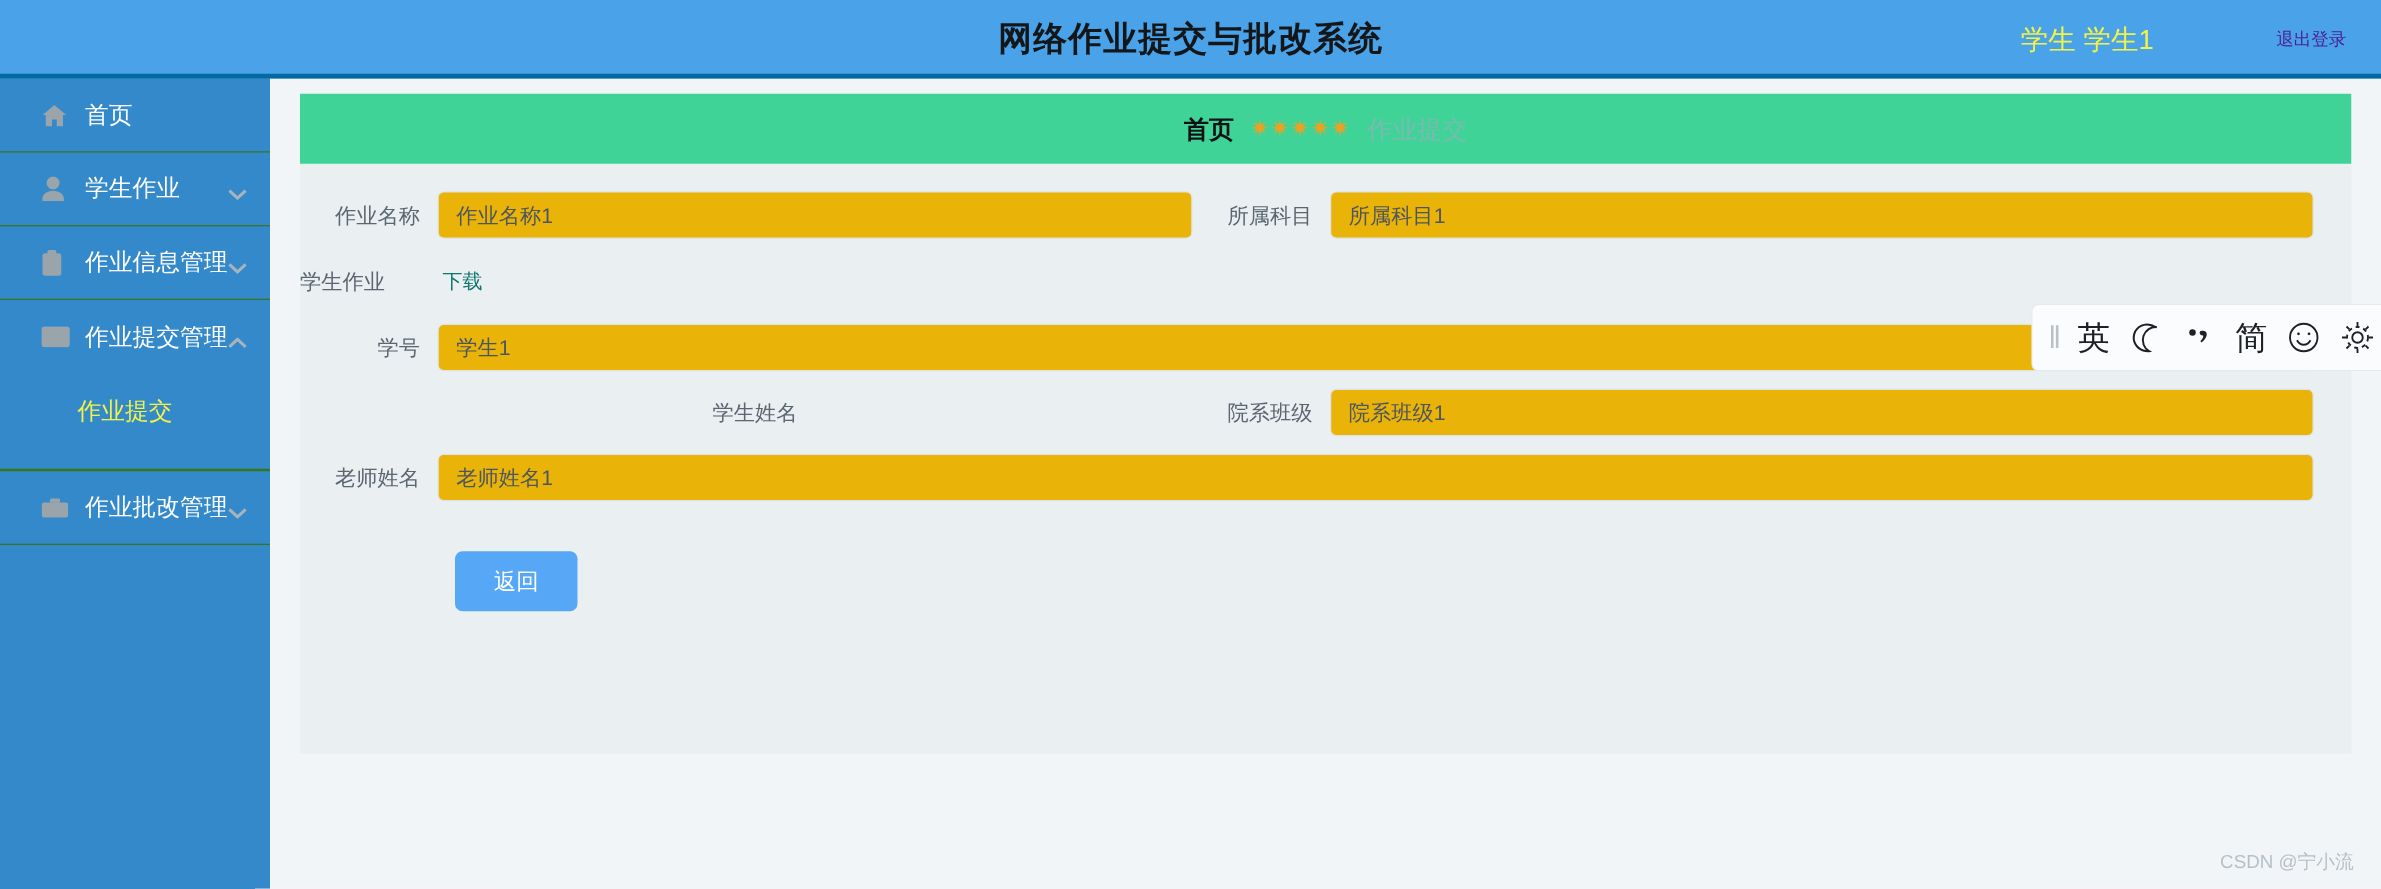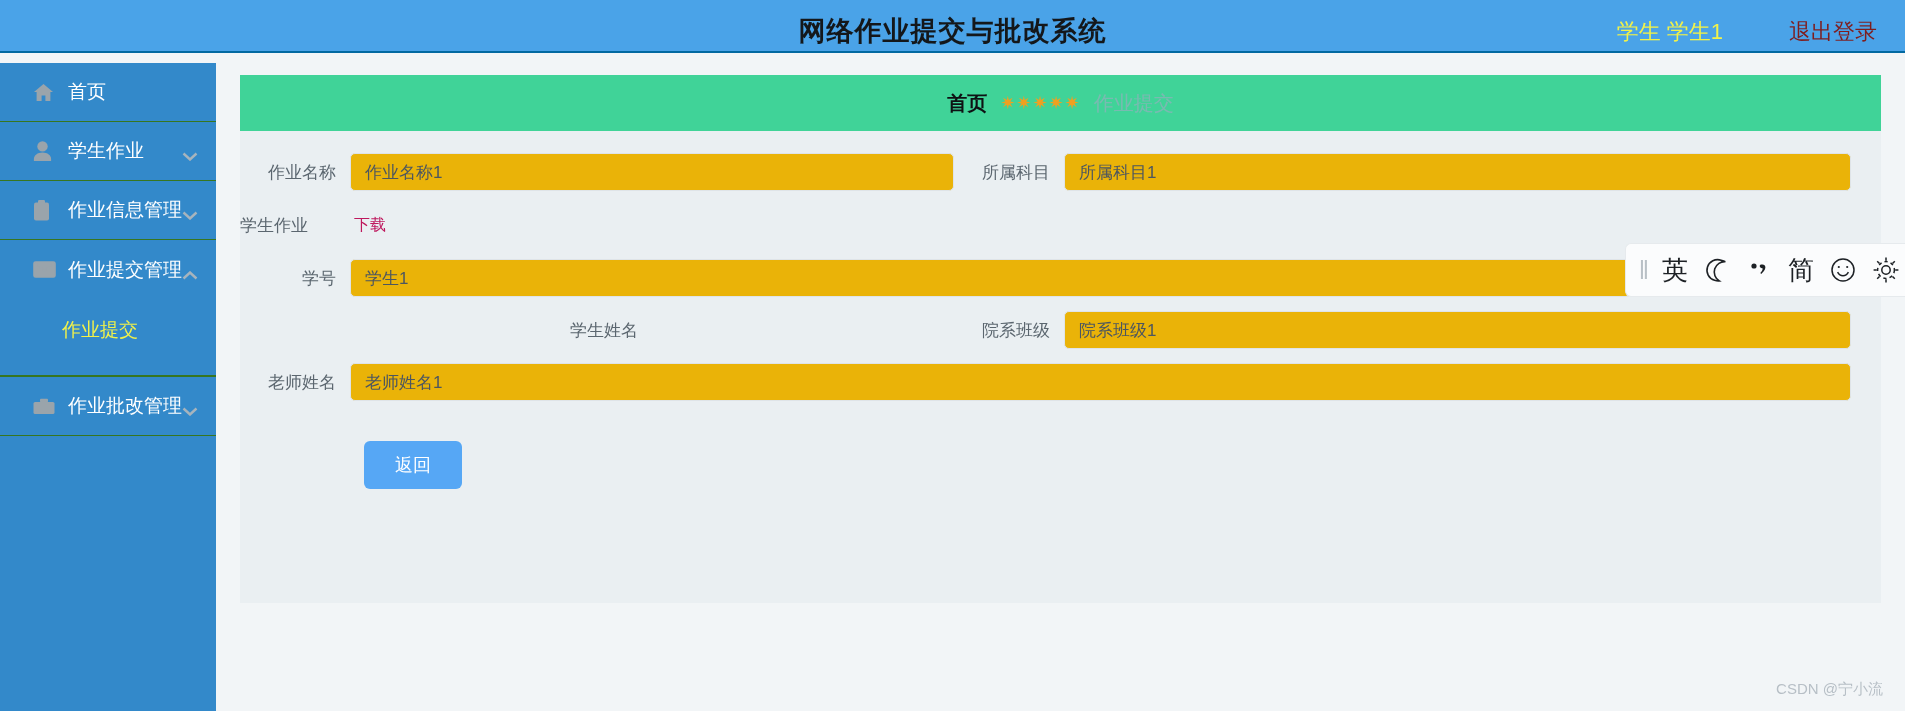--- a/index.html
+++ b/index.html
@@ -7,39 +7,39 @@
     width: 1905px; height: 711px;
     font-family: "Liberation Sans", "DejaVu Sans", sans-serif;
     background: #f2f5f7;
     overflow: hidden;
   }
   #app { position: relative; width: 1905px; height: 711px; }
 
   
   .header {
     position: absolute; left: 0; top: 0;
-    width: 1905px; height: 53px;
+    width: 1905px; height: 63px;
     background: #4aa3e8;
-    border-bottom: 2px solid #0369a1;
+    border-bottom: 4px solid #0369a1;
   }
   .header-title {
     position: absolute; left: 0; top: 0;
     width: 1905px; line-height: 63px;
     text-align: center;
     font-size: 27px; font-weight: bold; color: #14171a;
     letter-spacing: 1px;
   }
   .header-user {
     position: absolute; right: 182px; top: 0;
     line-height: 63px; font-size: 22px; color: #f2f249;
     white-space: nowrap;
   }
   .header-logout {
     position: absolute; right: 28px; top: 0;
-    line-height: 63px; font-size: 22px; color: #7f1d1d;
+    line-height: 63px; font-size: 14px; color: #4c1d95;
     white-space: nowrap; cursor: pointer;
   }
 
   
   .sidebar {
     position: absolute; left: 0; top: 63px;
     width: 216px; height: 648px;
     background: #3389ca;
   }
   .menu-item {
@@ -123,21 +123,21 @@
     padding: 0 14px;
     font-size: 17px; color: #4c5660;
   }
 
   .row-plain { display: flex; align-items: center; height: 40px; margin-bottom: 14px; }
   .plain-label {
     width: 110px; text-align: left;
     font-size: 17px; color: #5b666f; padding-right: 14px;
     white-space: nowrap;
   }
-  .download-link { font-size: 16px; color: #be185d; cursor: pointer; margin-left: 4px; }
+  .download-link { font-size: 16px; color: #0f766e; cursor: pointer; margin-left: 4px; }
 
   .btn-row { padding: 26px 0 0 124px; }
   .btn-back {
     display: inline-block;
     background: #56a7f5;
     color: #ffffff;
     font-size: 18px;
     border: none; border-radius: 6px;
     padding: 12px 31px;
     cursor: pointer;

